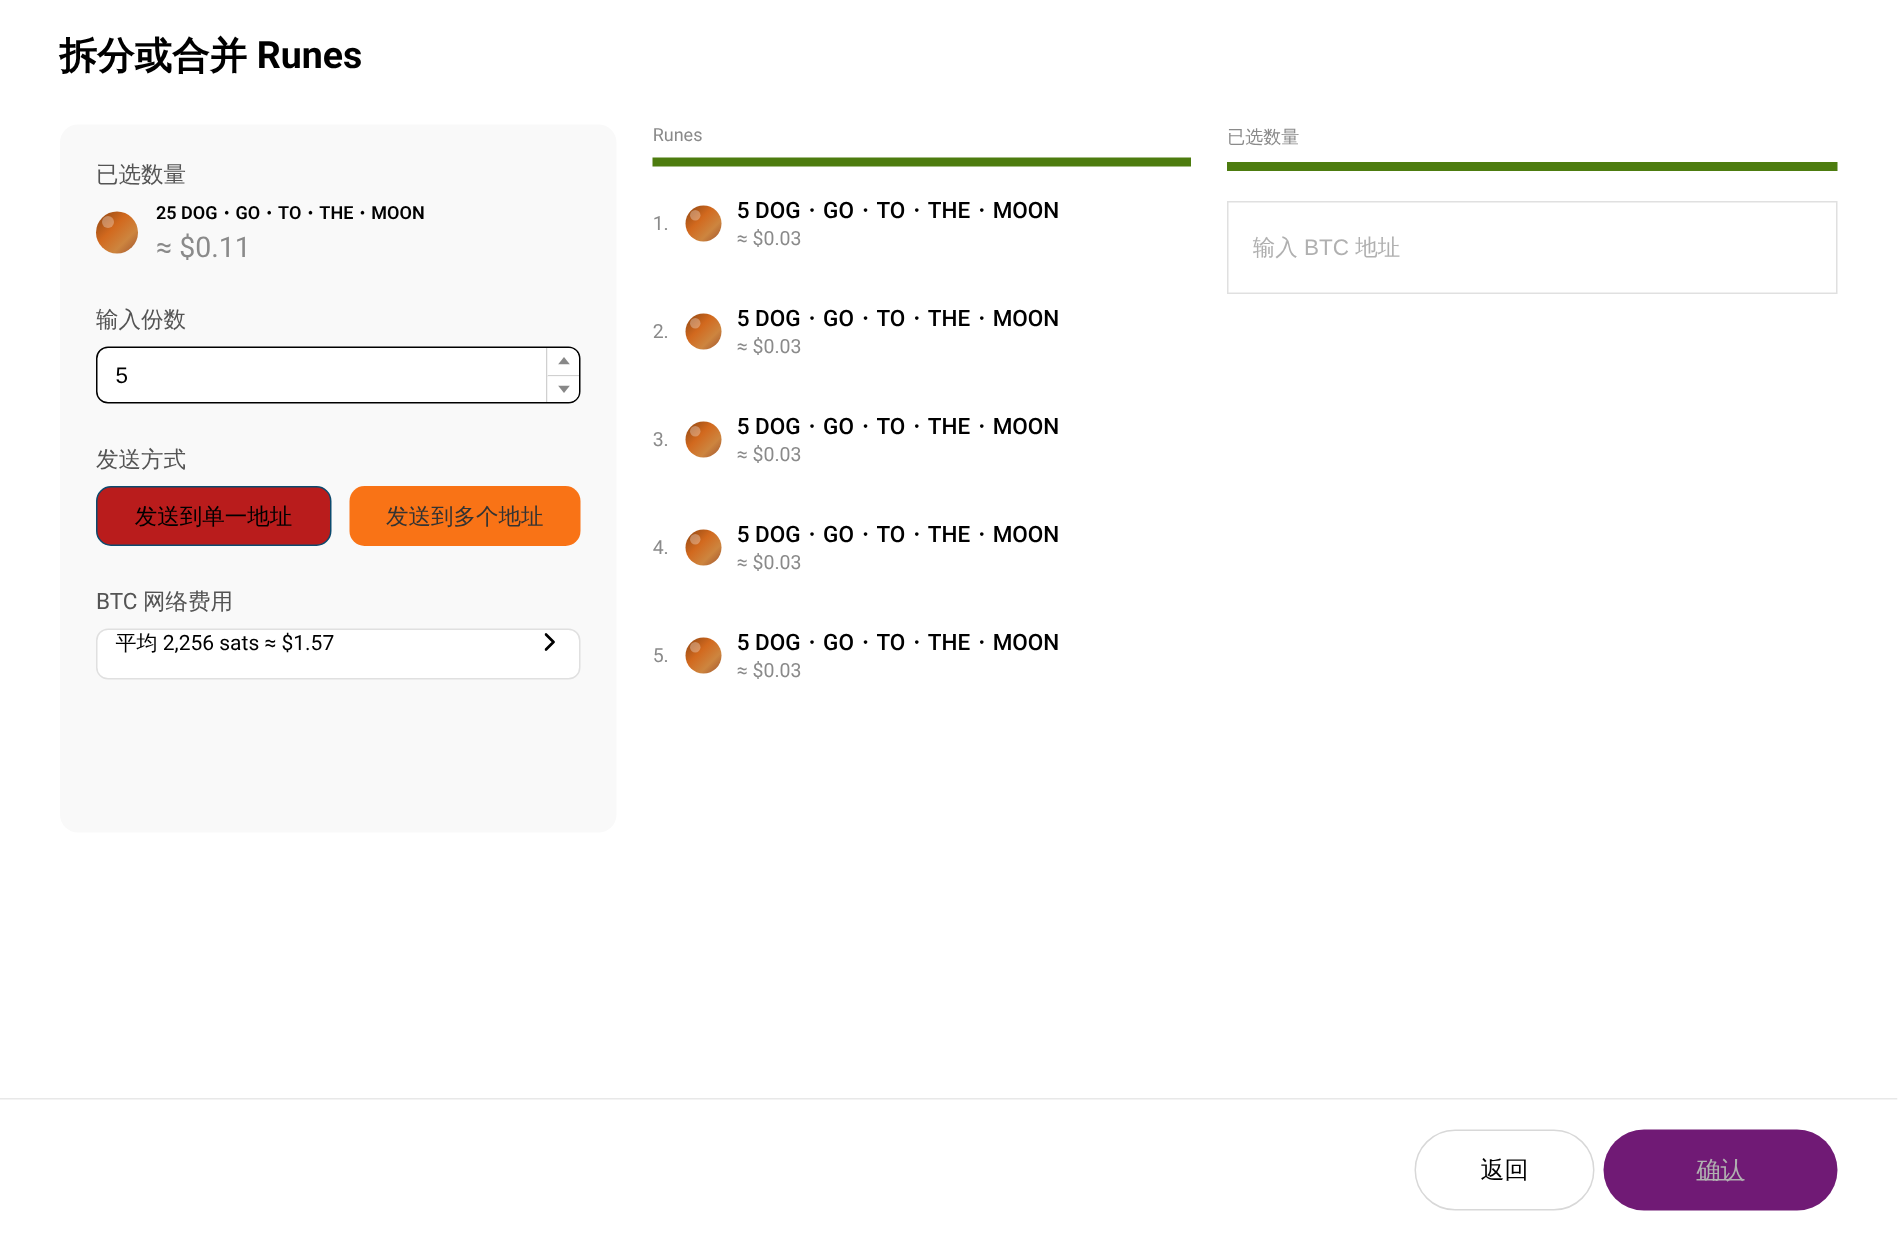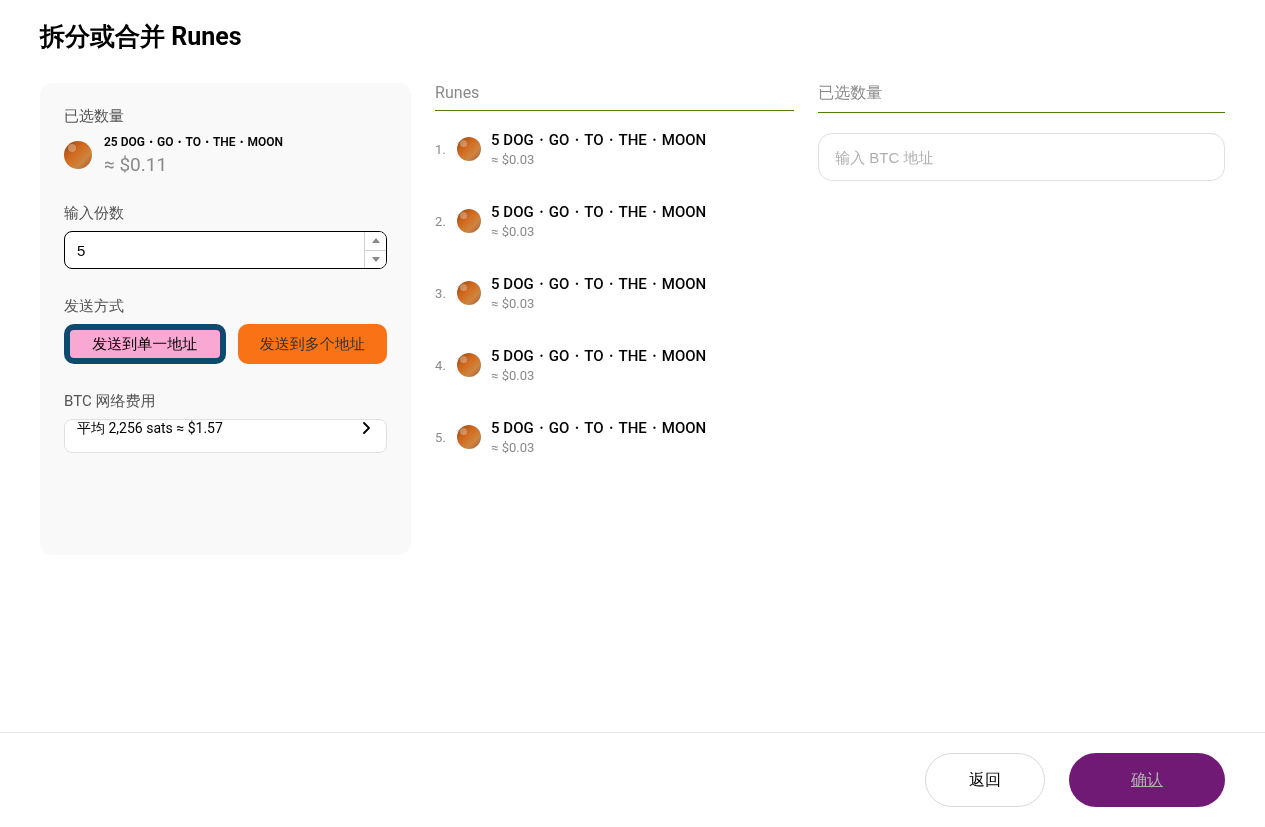--- a/index.html
+++ b/index.html
@@ -146,22 +146,22 @@
       height: 40px;
       border-radius: 10px;
       font-size: 15px;
       font-weight: 500;
       cursor: pointer;
       display: flex;
       align-items: center;
       justify-content: center;
     }
     .mode-btn.active {
-      border: 6px solid #0c4a6e;
-      background: #f9a8d4;
+      border: 1px solid #0c4a6e;
+      background: #b91c1c;
       color: #000;
     }
     .mode-btn.inactive {
       border: none;
       background: #f97316;
       color: #333;
     }
     .fee-selector {
       height: 34px;
       border: 1px solid #e0e0e0;
@@ -184,24 +184,24 @@
       align-items: center;
       justify-content: center;
     }
     .middle-panel {
       width: 360px;
     }
     .right-panel {
       width: 408px;
     }
     .col-header {
-      font-size: 16px;
+      font-size: 12px;
       color: #8a8a8a;
       padding-bottom: 8px;
-      border-bottom: 1px solid #4d7c0f;
+      border-bottom: 6px solid #4d7c0f;
       margin-bottom: 20px;
     }
     .rune-item {
       display: flex;
       align-items: center;
       gap: 10px;
       margin-bottom: 36px;
     }
     .rune-item .num {
       font-size: 13px;
@@ -213,41 +213,41 @@
       font-weight: 500;
       color: #000;
     }
     .rune-item .details .price {
       font-size: 13px;
       color: #8a8a8a;
       margin-top: 2px;
     }
     .addr-input {
       width: 100%;
-      height: 48px;
+      height: 62px;
       border: 1px solid #e0e0e0;
-      border-radius: 14px;
+      border-radius: 0;
       padding: 0 16px;
       font-size: 15px;
       outline: none;
       color: #000;
     }
     .addr-input::placeholder {
       color: #b0b0b0;
     }
     .footer {
       position: absolute;
       bottom: 0;
       left: 0;
       right: 0;
       border-top: 1px solid #e8e8e8;
       padding: 20px 40px;
       display: flex;
       justify-content: flex-end;
-      gap: 24px;
+      gap: 6px;
       background: #fff;
     }
     .footer-btn {
       width: 120px;
       height: 54px;
       border-radius: 28px;
       font-size: 16px;
       font-weight: 500;
       cursor: pointer;
       display: flex;

